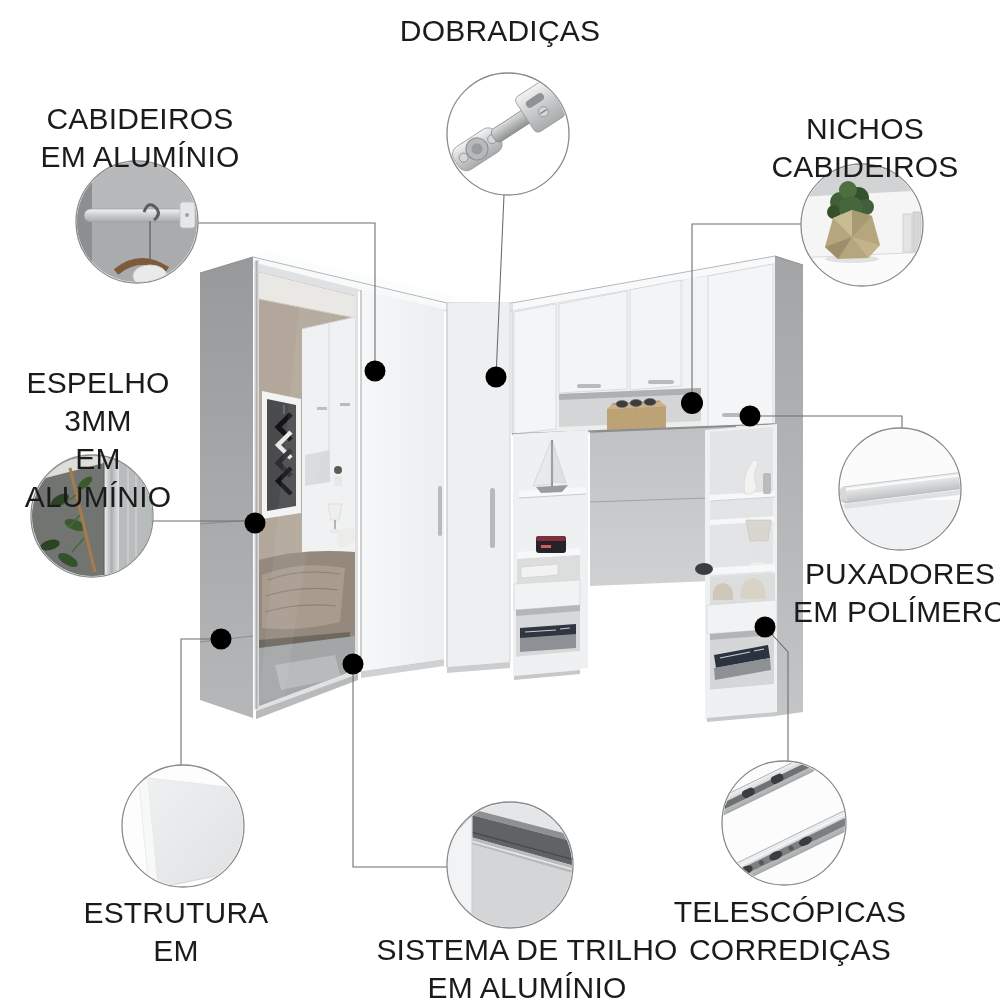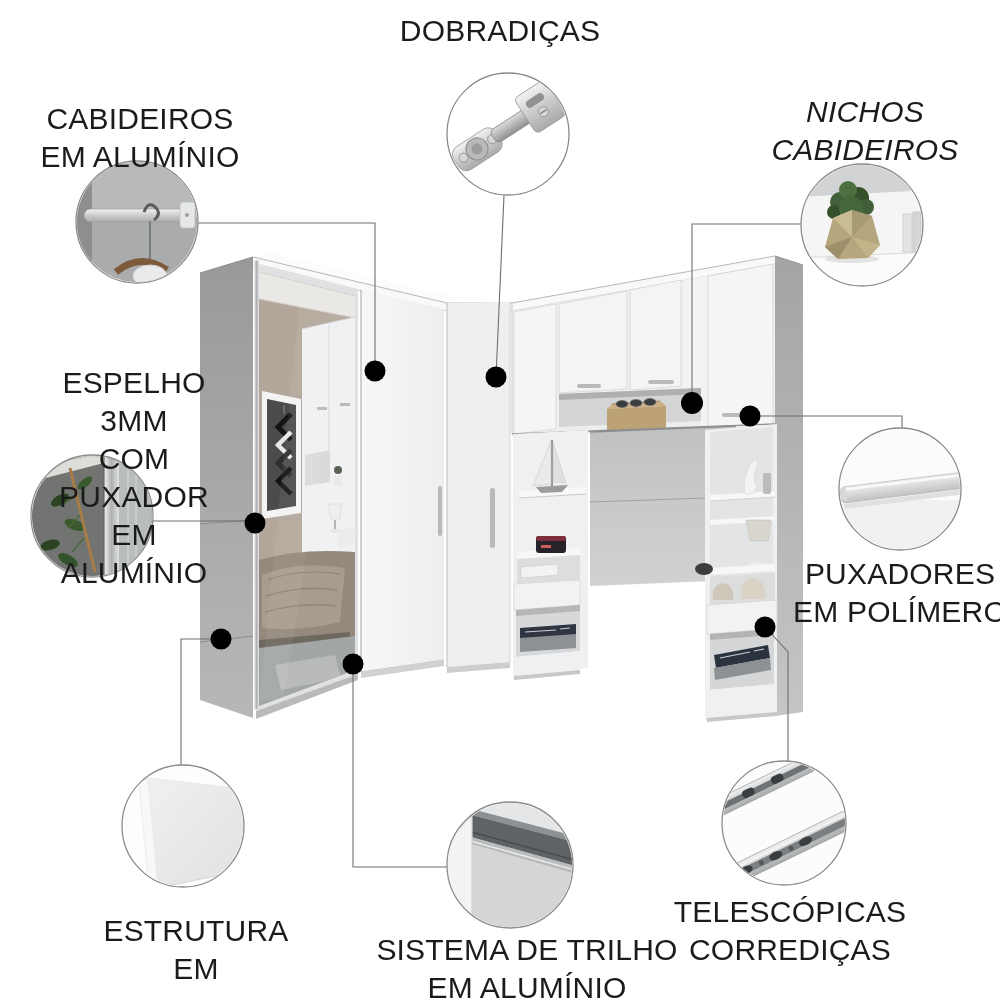--- a/index.html
+++ b/index.html
@@ -2,24 +2,24 @@
 <html style="--background: #ffffff; --text: #1b1b1b; --callout-line: #6f6f6f; --callout-dot: #000000; --circle-stroke: #8a8a8a; --furniture-white: #f2f3f4; --furniture-gray: #a7a9aa; --mirror-wall: #b2a79a; --vase-gold: #b5a67d; --plant-green: #41603a;"><head>
 <meta charset="utf-8">
 <style>
   html,body{margin:0;padding:0;background:#fff;}
   .stage{position:relative;width:1000px;height:1000px;background:var(--background,#ffffff);overflow:hidden;}
   .stage > svg{position:absolute;left:0;top:0;}
   .label{position:absolute;font-family:"Liberation Sans",sans-serif;color:var(--text,#1b1b1b);
          text-align:center;font-size:30px;line-height:1.27;letter-spacing:.2px;font-weight:400;}
   #label-dobradicas{left:330px;top:12px;width:340px;}
   #label-cabideiros{left:10px;top:100px;width:260px;}
-  #label-nichos{left:740px;top:93px;width:250px;font-style:italic;}
-  #label-espelho{left:0px;top:364px;width:196px;padding-left:36px;}
+  #label-nichos{left:740px;top:110px;width:250px;}
+  #label-espelho{left:0px;top:364px;width:196px;}
   #label-puxadores{left:792px;top:555px;width:216px;}
-  #label-estrutura{left:80px;top:894px;width:232px;margin-top:18px;}
+  #label-estrutura{left:60px;top:894px;width:232px;}
   #label-trilho{left:374px;top:931px;width:306px;}
   #label-corredicas{left:656px;top:893px;width:268px;}
   .callout-line{fill:none;stroke:var(--callout-line,#6f6f6f);stroke-width:1.1;}
   .callout-dot{fill:var(--callout-dot,#000000);}
   .ring{fill:#ffffff;stroke:var(--circle-stroke,#8a8a8a);stroke-width:1.3;}
 </style>
 </head>
 <body>
 
 <div class="stage">
@@ -459,21 +459,20 @@
   <div class="label" id="label-cabideiros">
     <div>CABIDEIROS</div>
     <div>EM ALUMÍNIO</div>
   </div>
   <div class="label" id="label-nichos">
     <div>NICHOS</div>
     <div>CABIDEIROS</div>
   </div>
   <div class="label" id="label-espelho">
     <div>ESPELHO 3MM</div>
-    <div>COM PUXADOR</div>
     <div>EM ALUMÍNIO</div>
   </div>
   <div class="label" id="label-puxadores">
     <div>PUXADORES</div>
     <div>EM POLÍMERO</div>
   </div>
   <div class="label" id="label-estrutura">
     <div>ESTRUTURA EM</div>
   </div>
   <div class="label" id="label-trilho">

